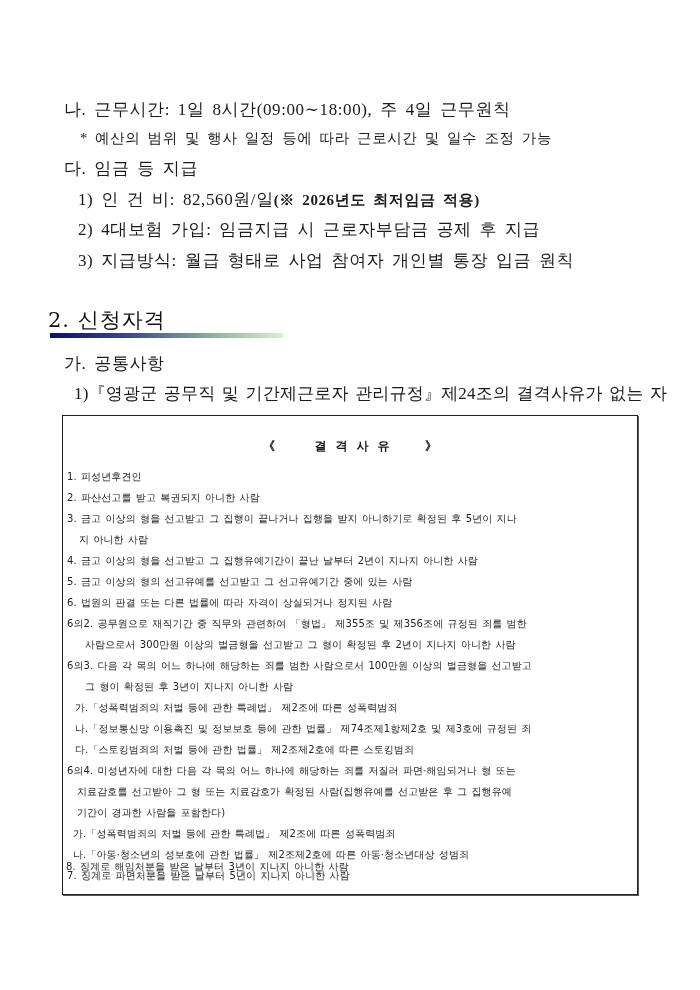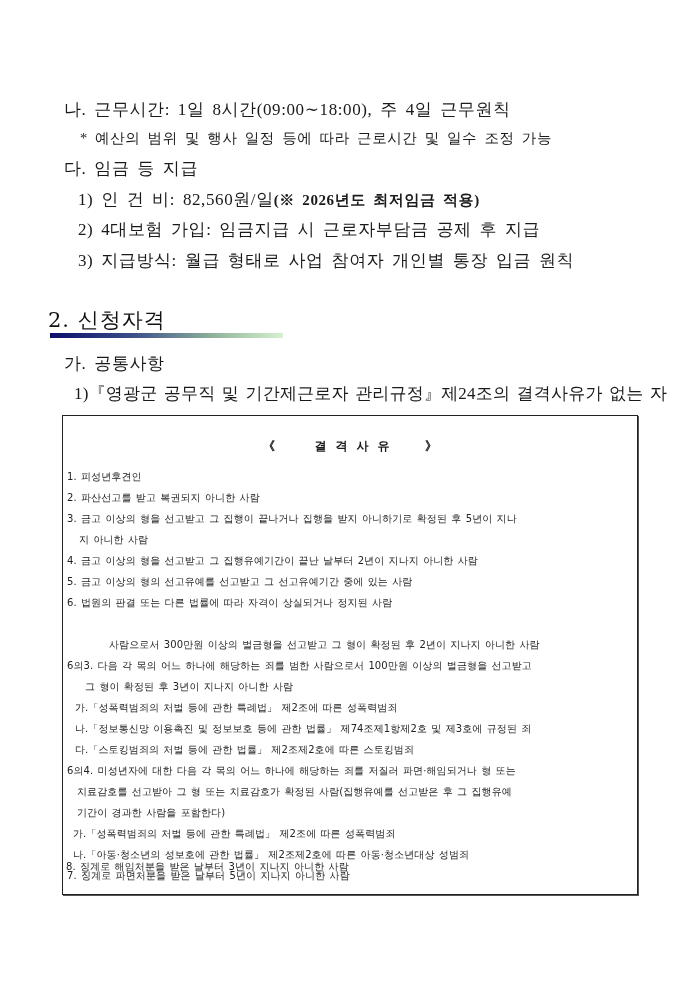--- a/index.html
+++ b/index.html
@@ -112,21 +112,22 @@
       <span class="bracket">》</span>
     </div>
 
     <div class="item" style="left:4px;  top:54px;">1. 피성년후견인</div>
     <div class="item" style="left:4px;  top:75px;">2. 파산선고를 받고 복권되지 아니한 사람</div>
     <div class="item" style="left:4px;  top:96px;">3. 금고 이상의 형을 선고받고 그 집행이 끝나거나 집행을 받지 아니하기로 확정된 후 5년이 지나</div>
     <div class="item" style="left:16px; top:117px;">지 아니한 사람</div>
     <div class="item" style="left:4px;  top:138px;text-align:right;">4. 금고 이상의 형을 선고받고 그 집행유예기간이 끝난 날부터 2년이 지나지 아니한 사람</div>
     <div class="item" style="left:4px;  top:159px;">5. 금고 이상의 형의 선고유예를 선고받고 그 선고유예기간 중에 있는 사람</div>
     <div class="item" style="left:4px;  top:180px;">6. 법원의 판결 또는 다른 법률에 따라 자격이 상실되거나 정지된 사람</div>
-    <div class="item" style="left:22px; top:222px;margin-left:24px;">사람으로서 300만원 이상의 벌금형을 선고받고 그 형이 확정된 후 2년이 지나지 아니한 사람</div>
+    <div class="item" style="left:4px;  top:201px;">6의2. 공무원으로 재직기간 중 직무와 관련하여 「형법」 제355조 및 제356조에 규정된 죄를 범한</div>
+    <div class="item" style="left:22px; top:222px;">사람으로서 300만원 이상의 벌금형을 선고받고 그 형이 확정된 후 2년이 지나지 아니한 사람</div>
     <div class="item" style="left:4px;  top:243px;">6의3. 다음 각 목의 어느 하나에 해당하는 죄를 범한 사람으로서 100만원 이상의 벌금형을 선고받고</div>
     <div class="item" style="left:22px; top:264px;">그 형이 확정된 후 3년이 지나지 아니한 사람</div>
     <div class="item" style="left:12px; top:285px;">가.「성폭력범죄의 처벌 등에 관한 특례법」 제2조에 따른 성폭력범죄</div>
     <div class="item" style="left:12px; top:306px;">나.「정보통신망 이용촉진 및 정보보호 등에 관한 법률」 제74조제1항제2호 및 제3호에 규정된 죄</div>
     <div class="item" style="left:12px; top:327px;">다.「스토킹범죄의 처벌 등에 관한 법률」 제2조제2호에 따른 스토킹범죄</div>
     <div class="item" style="left:4px;  top:348px;">6의4. 미성년자에 대한 다음 각 목의 어느 하나에 해당하는 죄를 저질러 파면·해임되거나 형 또는</div>
     <div class="item" style="left:14px; top:390px;">기간이 경과한 사람을 포함한다)</div>
     <div class="item" style="left:14px; top:369px;">치료감호를 선고받아 그 형 또는 치료감호가 확정된 사람(집행유예를 선고받은 후 그 집행유예</div>
     <div class="item" style="left:10px; top:411px;">가.「성폭력범죄의 처벌 등에 관한 특례법」 제2조에 따른 성폭력범죄</div>
     <div class="item" style="left:10px; top:432px;">나.「아동·청소년의 성보호에 관한 법률」 제2조제2호에 따른 아동·청소년대상 성범죄</div>

